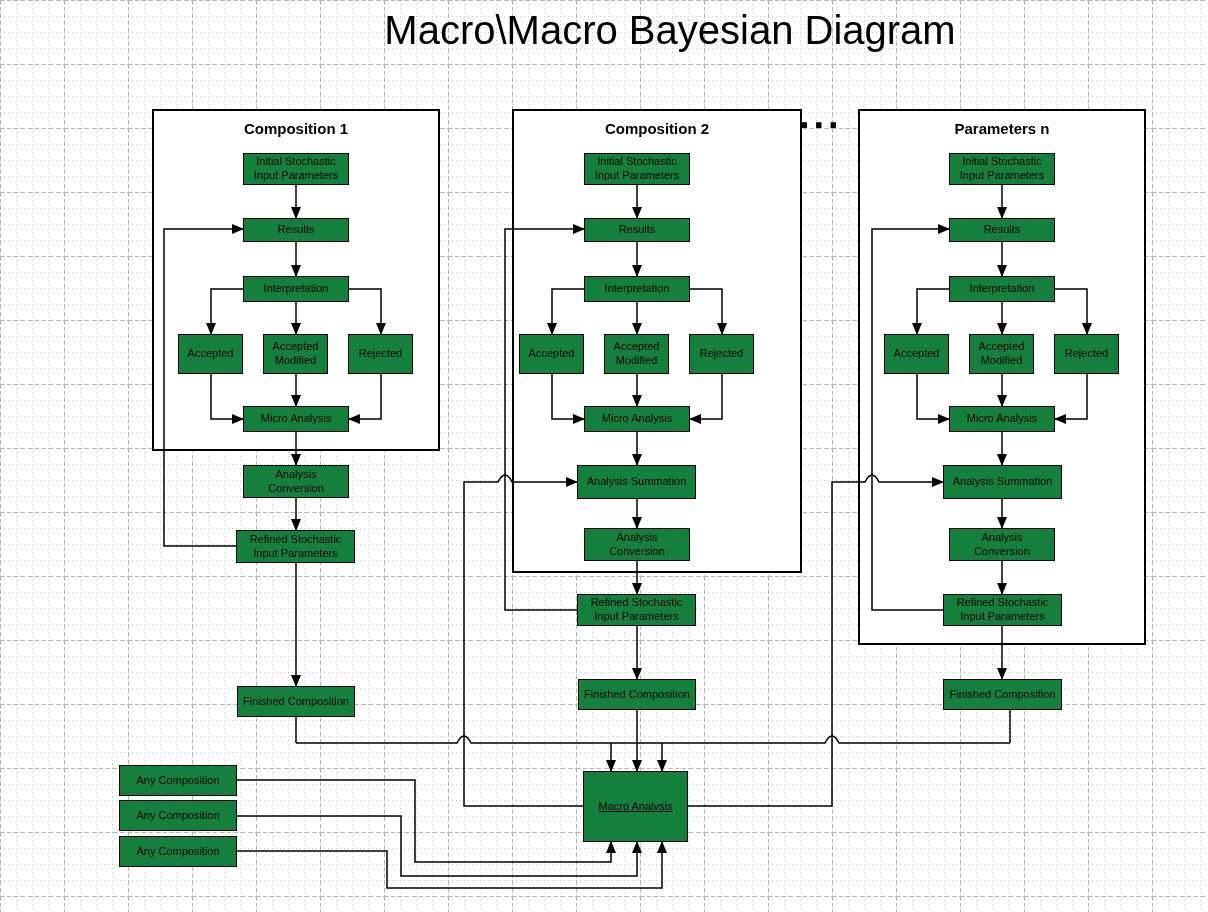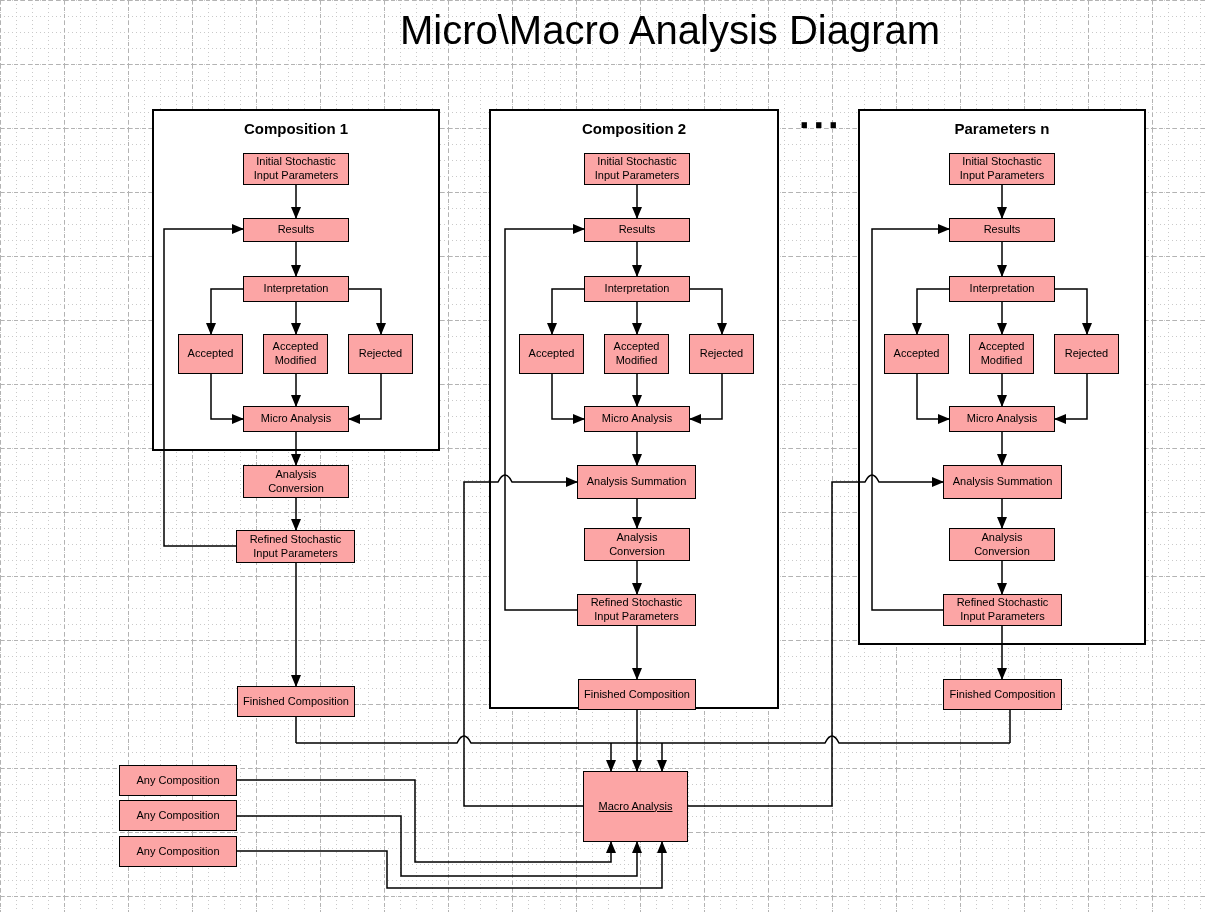--- a/index.html
+++ b/index.html
@@ -2,21 +2,21 @@
 <html><head>
 <meta charset="utf-8">
 <style>
   html,body{margin:0;padding:0;background:#fff;}
   #canvas{position:relative;width:1208px;height:912px;background:#ffffff;overflow:hidden;
           font-family:"Liberation Sans",sans-serif;color:#000;}
   svg.layer{position:absolute;left:0;top:0;z-index:0;pointer-events:none;}
   svg#wires{z-index:2;}
   .outer{position:absolute;box-sizing:border-box;background:#fff;border:2px solid #000;z-index:1;}
   .ctitle{font-weight:bold;font-size:15px;text-align:center;padding-top:9px;}
-  .node{position:absolute;box-sizing:border-box;background:#fca5a5;border:1.5px solid #000;
+  .node{position:absolute;box-sizing:border-box;background:#15803d;border:1.5px solid #000;
         display:flex;align-items:center;justify-content:center;text-align:center;
         font-size:11px;line-height:1.25;white-space:pre-line;z-index:3;}
   .main-title{position:absolute;top:8px;left:135px;width:1070px;text-align:center;
               font-size:40px;font-weight:400;z-index:4;}
   .dots{position:absolute;left:799px;top:94px;font-size:38px;font-weight:bold;
         letter-spacing:4px;z-index:4;}
 </style>
 </head>
 <body>
 
@@ -29,27 +29,27 @@
       </pattern>
       <pattern id="gmaj" width="64" height="64" patternUnits="userSpaceOnUse">
         <path d="M0 0.5 H64 M0.5 0 V64" fill="none" stroke="#b3b3b3" stroke-width="1" stroke-dasharray="4 3"></path>
       </pattern>
     </defs>
     <rect width="1208" height="912" fill="#ffffff"></rect>
     <rect width="1208" height="912" fill="url(#gmin)"></rect>
     <rect width="1208" height="912" fill="url(#gmaj)"></rect>
   </svg>
 
-  <div class="main-title">Micro\Macro Analysis Diagram</div>
+  <div class="main-title">Macro\Macro Bayesian Diagram</div>
   <div class="dots">...</div>
 
   <div class="outer" style="left:152px;top:109px;width:288px;height:342px;">
     <div class="ctitle">Composition 1</div>
   </div>
-  <div class="outer" style="left:489px;top:109px;width:290px;height:600px;">
+  <div class="outer" style="left:512px;top:109px;width:290px;height:464px;">
     <div class="ctitle">Composition 2</div>
   </div>
   <div class="outer" style="left:858px;top:109px;width:288px;height:536px;">
     <div class="ctitle">Parameters n</div>
   </div>
 
   <svg id="wires" class="layer" width="1208" height="912">
     <defs>
       <marker id="ah" markerWidth="12" markerHeight="10" refX="11" refY="5" orient="auto" markerUnits="userSpaceOnUse" overflow="visible">
         <path d="M0,0 L12,5 L0,10 Z" fill="#000"></path>

